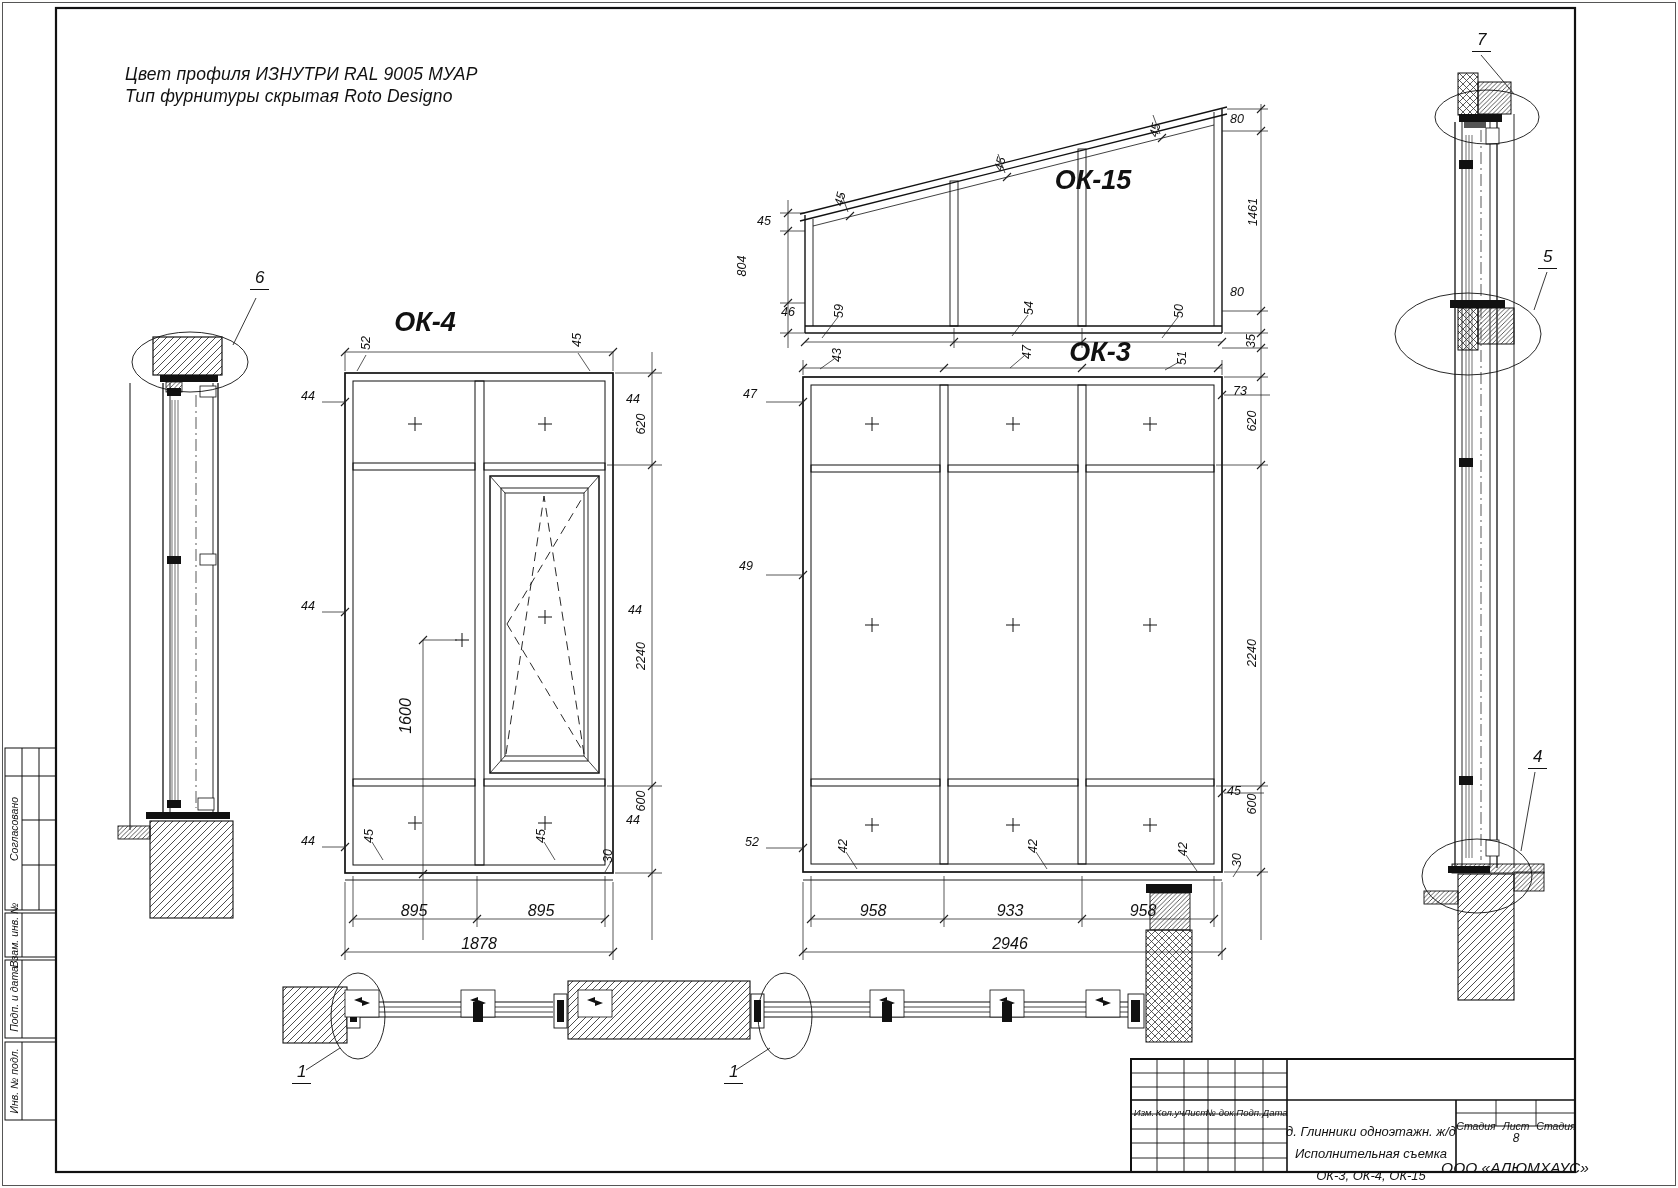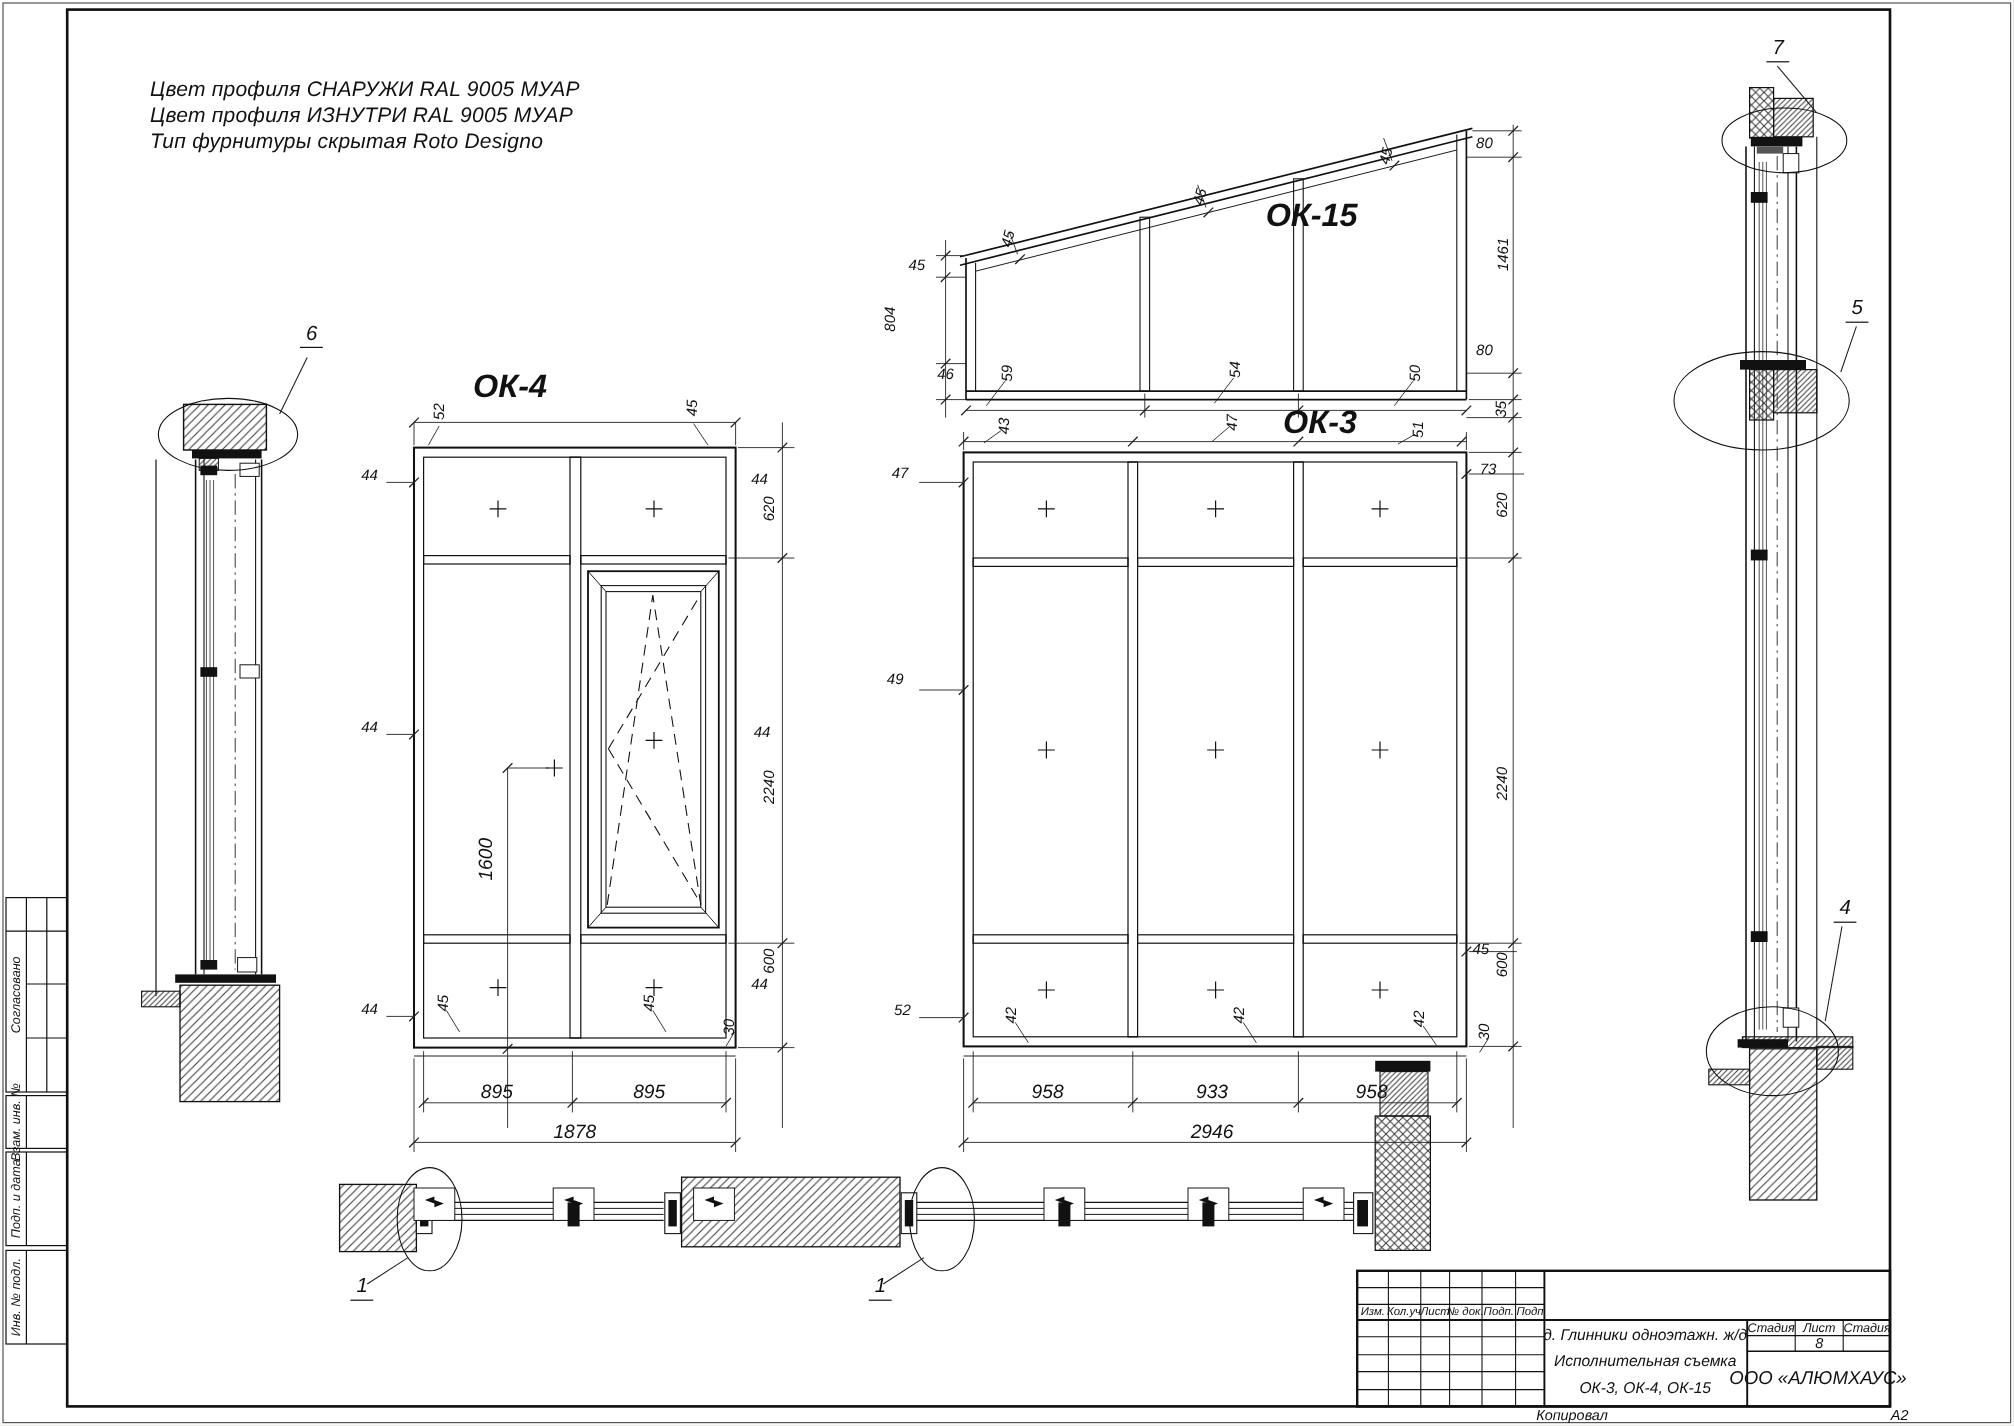--- a/index.html
+++ b/index.html
@@ -12,21 +12,21 @@
   .lbs { transform:translate(-50%,-50%) rotate(-76deg); }
   .big { font-size:16px; }
   .ttl { position:absolute; font-style:italic; font-weight:bold; font-size:27px; white-space:nowrap;
          transform:translate(-50%,-50%); }
   .co  { position:absolute; font-style:italic; font-size:17px; border-bottom:1.4px solid #111;
          padding:0 5px 1px; white-space:nowrap; }
   .specs { position:absolute; left:125px; top:64px; font-style:italic; font-size:17.5px;
            line-height:21.5px; letter-spacing:.2px; white-space:nowrap; }
   .ml  { position:absolute; font-style:italic; font-size:10.5px; white-space:nowrap;
          transform:translate(-50%,-50%) rotate(-90deg); }
-  .st  { position:absolute; font-style:italic; white-space:nowrap; transform:translate(-50%,-50%); }
+  .st  { position:absolute; font-style:italic; white-space:nowrap; transform:translate(-50%,-50%);margin-top:19px; }
 </style>
 </head>
 <body>
 
 <div class="sheet">
 
 <svg class="lines" width="1678" height="1188" viewBox="0 0 1678 1188">
   <defs>
     <pattern id="h45" patternUnits="userSpaceOnUse" width="7" height="7">
       <path d="M0 7 L7 0 M-1.8 1.8 L1.8 -1.8 M5.2 8.8 L8.8 5.2" stroke="#3a3a3a" stroke-width="0.9" fill="none"></path>
@@ -294,21 +294,20 @@
     <line x1="1131" y1="1158" x2="1287" y2="1158" stroke-width="0.9"></line>
     <line x1="1456" y1="1100" x2="1456" y2="1172" stroke-width="1.6"></line>
     <line x1="1496" y1="1100" x2="1496" y2="1126" stroke-width="0.9"></line>
     <line x1="1536" y1="1100" x2="1536" y2="1126" stroke-width="0.9"></line>
     <line x1="1456" y1="1113" x2="1575" y2="1113" stroke-width="0.9"></line>
     <line x1="1456" y1="1126" x2="1575" y2="1126" stroke-width="1.2"></line>
   </g>
 </svg>
 
 <div class="specs">
-  <div>Цвет профиля СНАРУЖИ RAL 9005 МУАР</div>
   <div>Цвет профиля ИЗНУТРИ RAL 9005 МУАР</div>
   <div>Тип фурнитуры скрытая Roto Designo</div>
 </div>
 
 <div class="ttl" style="left:425px;top:322px">ОК-4</div>
 <div class="ttl" style="left:1100px;top:352px">ОК-3</div>
 <div class="ttl" style="left:1093px;top:180px">ОК-15</div>
 
 <div class="lb lbv" style="left:366px;top:343px">52</div>
 <div class="lb lbv" style="left:577px;top:340px">45</div>
@@ -373,21 +372,21 @@
 <div class="ml" style="left:14px;top:829px">Согласовано</div>
 <div class="ml" style="left:14px;top:935px">Взам. инв. №</div>
 <div class="ml" style="left:14px;top:999px">Подп. и дата</div>
 <div class="ml" style="left:14px;top:1081px">Инв. № подл.</div>
 
 <div class="st" style="left:1144px;top:1093px;font-size:9.5px">Изм.</div>
 <div class="st" style="left:1170px;top:1093px;font-size:9.5px">Кол.уч</div>
 <div class="st" style="left:1196px;top:1093px;font-size:9.5px">Лист</div>
 <div class="st" style="left:1221px;top:1093px;font-size:9.5px">№ док.</div>
 <div class="st" style="left:1249px;top:1093px;font-size:9.5px">Подп.</div>
-<div class="st" style="left:1275px;top:1093px;font-size:9.5px">Подп</div>
+<div class="st" style="left:1275px;top:1093px;font-size:9.5px">Дата</div>
 <div class="st" style="left:1371px;top:1112px;font-size:13px">д. Глинники одноэтажн. ж/д</div>
 <div class="st" style="left:1371px;top:1134px;font-size:13px">Исполнительная съемка</div>
 <div class="st" style="left:1371px;top:1156px;font-size:13px">ОК-3, ОК-4, ОК-15</div>
 <div class="st" style="left:1476px;top:1107px;font-size:10.5px">Стадия</div>
 <div class="st" style="left:1516px;top:1107px;font-size:10.5px">Лист</div>
 <div class="st" style="left:1556px;top:1107px;font-size:10.5px">Стадия</div>
 <div class="st" style="left:1516px;top:1119px;font-size:12px">8</div>
 <div class="st" style="left:1515px;top:1149px;font-size:15.5px">ООО «АЛЮМХАУС»</div>
 
 <div class="st" style="left:1310px;top:1179px;font-size:12px">Копировал</div>

